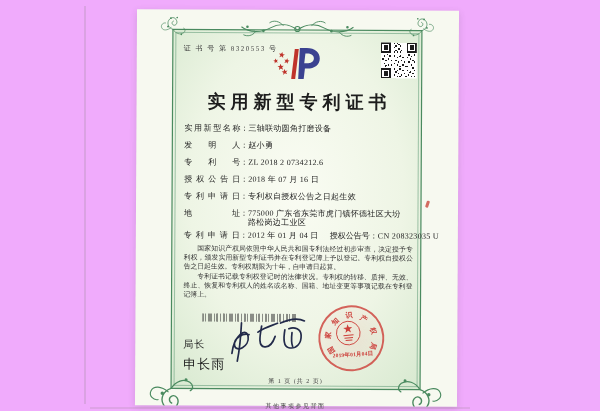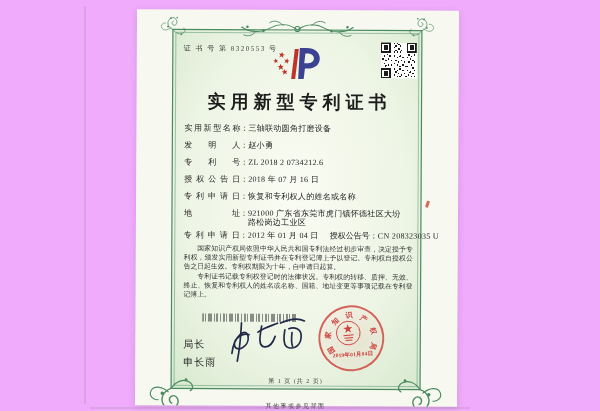--- a/index.html
+++ b/index.html
@@ -23,21 +23,21 @@
   .fvalue{letter-spacing:.3px;}
   .fvalue-addr{display:inline-block;width:160px;vertical-align:top;letter-spacing:.3px;}
   .grant2{position:absolute;left:146px;top:0;white-space:nowrap;}
   .grant-row{position:relative;}
   .paras{position:absolute;left:48px;top:234px;width:229px;font-size:6.8px;line-height:9.2px;color:#333;text-align:justify;}
   .paras p{margin:0;text-indent:2em;}
   .barcode{position:absolute;left:67px;top:304px;width:94px;height:8px;opacity:.55;
      background:repeating-linear-gradient(90deg,#383838 0 1px,transparent 1px 3px),
                 repeating-linear-gradient(90deg,#383838 0 2px,transparent 2px 7px);}
   .official-title{position:absolute;left:48px;top:328px;font-size:10px;color:#222;letter-spacing:1px;}
-  .official-name{position:absolute;left:48px;top:346px;font-size:10px;color:#222;letter-spacing:1px;}
+  .official-name{position:absolute;left:48px;top:346px;font-size:13px;color:#222;letter-spacing:1px;}
   .signature{position:absolute;left:86px;top:306px;transform:rotate(-3deg);}
   .seal{position:absolute;left:183px;top:295px;width:62px;height:62px;border:2.5px solid rgba(205,63,56,.8);
         border-radius:50%;transform:rotate(-6deg);
         background:radial-gradient(circle,rgba(231,128,118,.14) 0%,rgba(231,128,118,.05) 70%,rgba(231,128,118,.12) 100%);}
   .seal-char{position:absolute;left:50%;top:50%;width:10px;height:10px;margin:-5px 0 0 -5px;display:flex;
         align-items:center;justify-content:center;font-size:7px;font-weight:bold;color:var(--seal_red);
         transform:rotate(var(--a)) translateY(-23px);}
   .seal-emblem{position:absolute;left:15px;top:12px;}
   .seal-date{position:absolute;left:50%;top:44px;transform:translateX(-50%) rotate(2deg);font-size:5.5px;
         font-weight:bold;color:var(--seal_red);white-space:nowrap;letter-spacing:.2px;}
@@ -131,24 +131,24 @@
       <div class="frow">
         <span class="flabel">发明人</span><span class="colon">：</span><span class="fvalue">赵小勇</span>
       </div>
       <div class="frow">
         <span class="flabel">专利号</span><span class="colon">：</span><span class="fvalue">ZL 2018 2 0734212.6</span>
       </div>
       <div class="frow">
         <span class="flabel">授权公告日</span><span class="colon">：</span><span class="fvalue">2018 年 07 月 16 日</span>
       </div>
       <div class="frow">
-        <span class="flabel">专利申请日</span><span class="colon">：</span><span class="fvalue">恢复和专利权人的姓名或名称</span>
+        <span class="flabel">专利申请日</span><span class="colon">：</span><span class="fvalue">专利权自授权公告之日起生效</span>
       </div>
       <div class="frow addr">
-        <span class="flabel">地址</span><span class="colon">：</span><span class="fvalue-addr">921000 广东省东莞市虎门镇怀德社区大坋路松岗边工业区</span>
+        <span class="flabel">地址</span><span class="colon">：</span><span class="fvalue-addr">775000 广东省东莞市虎门镇怀德社区大坋路松岗边工业区</span>
       </div>
       <div class="frow grant-row">
         <span class="flabel">专利申请日</span><span class="colon">：</span><span class="fvalue">2012 年 01 月 04 日</span>
         <span class="grant2"><span>授权公告号</span><span class="colon">：</span><span class="fvalue">CN 208323035 U</span></span>
       </div>
     </div>
 
     <div class="paras">
       <p>国家知识产权局依照中华人民共和国专利法经过初步审查，决定授予专利权，颁发实用新型专利证书并在专利登记簿上予以登记。专利权自授权公告之日起生效。专利权期限为十年，自申请日起算。</p>
       <p>专利证书记载专利权登记时的法律状况。专利权的转移、质押、无效、终止、恢复和专利权人的姓名或名称、国籍、地址变更等事项记载在专利登记簿上。</p>

